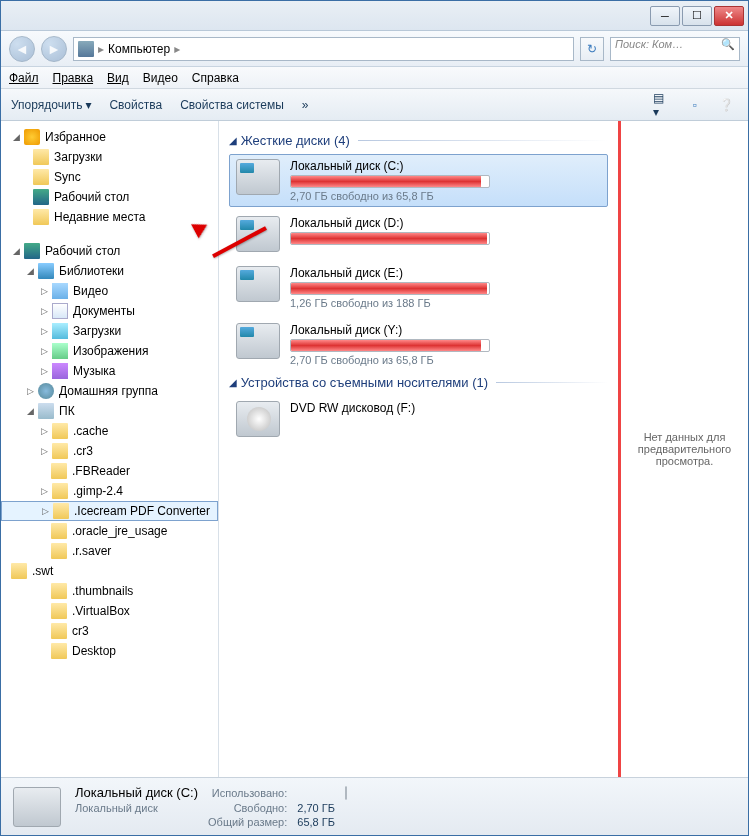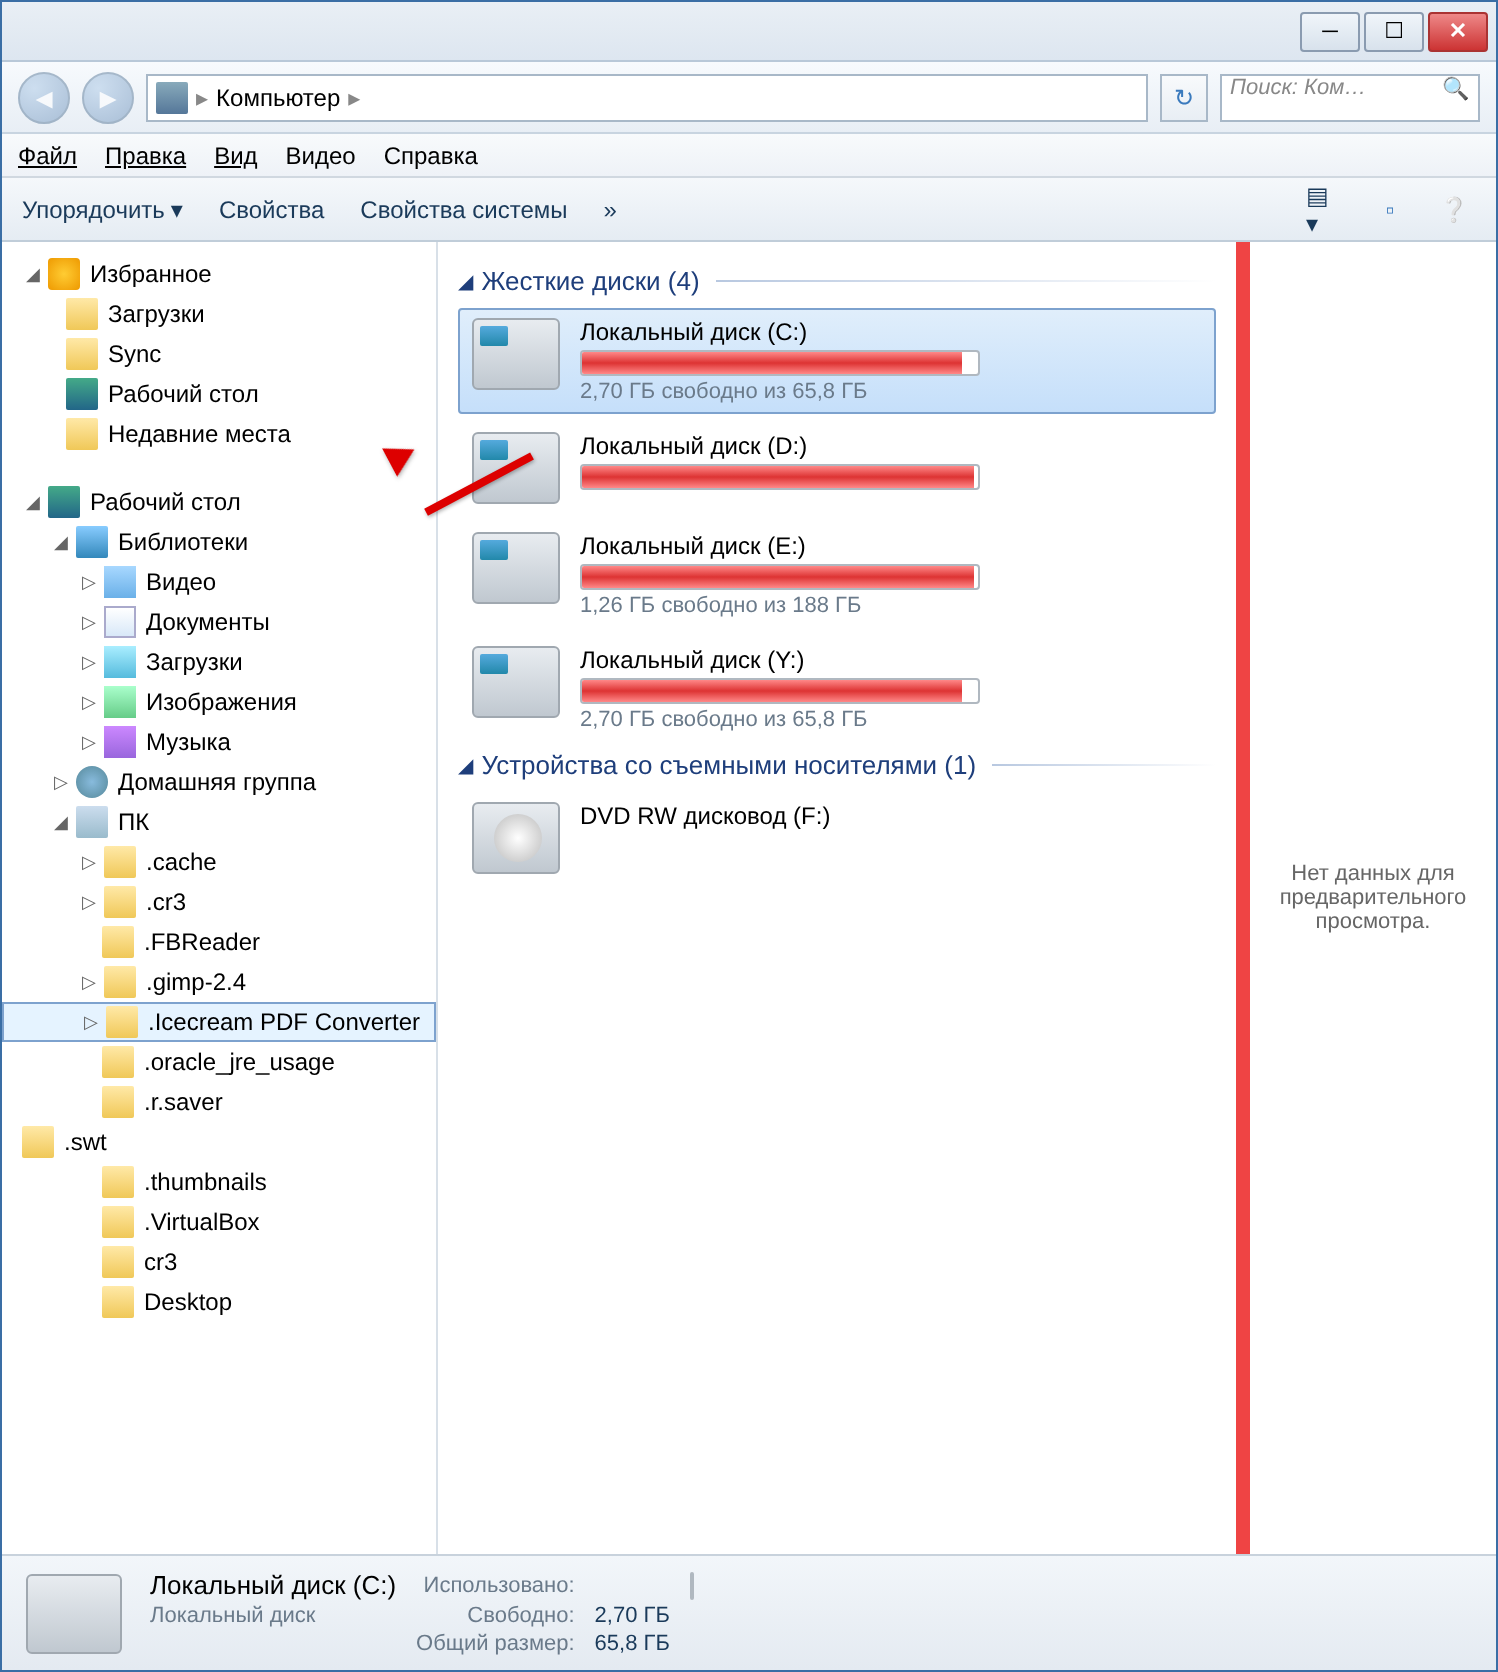--- a/index.html
+++ b/index.html
@@ -39,21 +39,21 @@
 .ticon.lib { background: linear-gradient(#8cf, #38b); border-radius: 1px; }
 .ticon.video { background: linear-gradient(#a8d8ff, #6ab0e8); }
 .ticon.doc { background: linear-gradient(#fff, #d8e8f8); border: 1px solid #aac; }
 .ticon.dl { background: linear-gradient(#aef, #5bd); }
 .ticon.pic { background: linear-gradient(#afc, #6c8); }
 .ticon.music { background: linear-gradient(#c8f, #96d); }
 .ticon.grp { background: radial-gradient(#8bd, #589); border-radius: 50%; }
 .ticon.pc { background: linear-gradient(#cde, #9bc); border-radius: 1px; }
 .main { flex: 1; display: flex; background: #fff; }
 .content { flex: 1; padding: 8px 10px; overflow-y: auto; }
-.preview { width: 130px; border-left: 7px solid #ef4444; display: flex; align-items: center; justify-content: center; font-size: 11px; color: #666; text-align: center; }
+.preview { width: 130px; border-left: 3px solid #ef4444; display: flex; align-items: center; justify-content: center; font-size: 11px; color: #666; text-align: center; }
 .group-hdr { display: flex; align-items: center; color: #1e3e7b; font-size: 13px; margin: 4px 0 6px 0; cursor: pointer; }
 .group-hdr .arr { font-size: 10px; margin-right: 4px; }
 .group-hdr .line { flex: 1; height: 1px; background: linear-gradient(to right, #b8c8e0, transparent); margin-left: 8px; }
 .drive { display: flex; align-items: flex-start; gap: 10px; padding: 4px 6px; margin-bottom: 4px; border: 1px solid transparent; border-radius: 2px; }
 .drive.selected { background: linear-gradient(#e0eefb, #c5dffa); border-color: #7da2ce; }
 .drive-icon { width: 44px; height: 36px; background: linear-gradient(#e8ecf0, #c0c8d0); border-radius: 3px; border: 1px solid #a0a8b0; position: relative; }
 .drive-icon::after { content: ""; position: absolute; top: 3px; left: 3px; width: 14px; height: 10px; background: linear-gradient(#5ad, #28a); border-radius: 1px; }
 .drive-icon.dvd::after { background: radial-gradient(circle, #fff, #bbb); border-radius: 50%; width: 24px; height: 24px; top: 5px; left: 10px; }
 .drive-info { flex: 1; font-size: 12px; }
 .drive-name { color: #000; }

